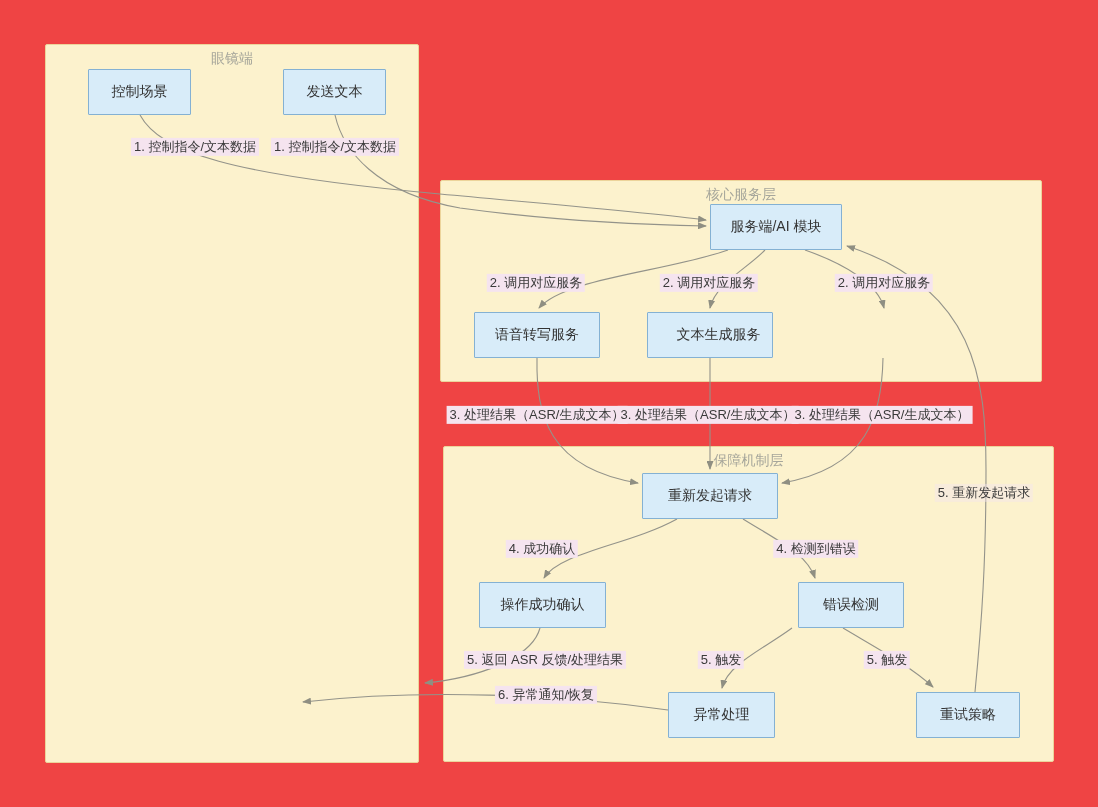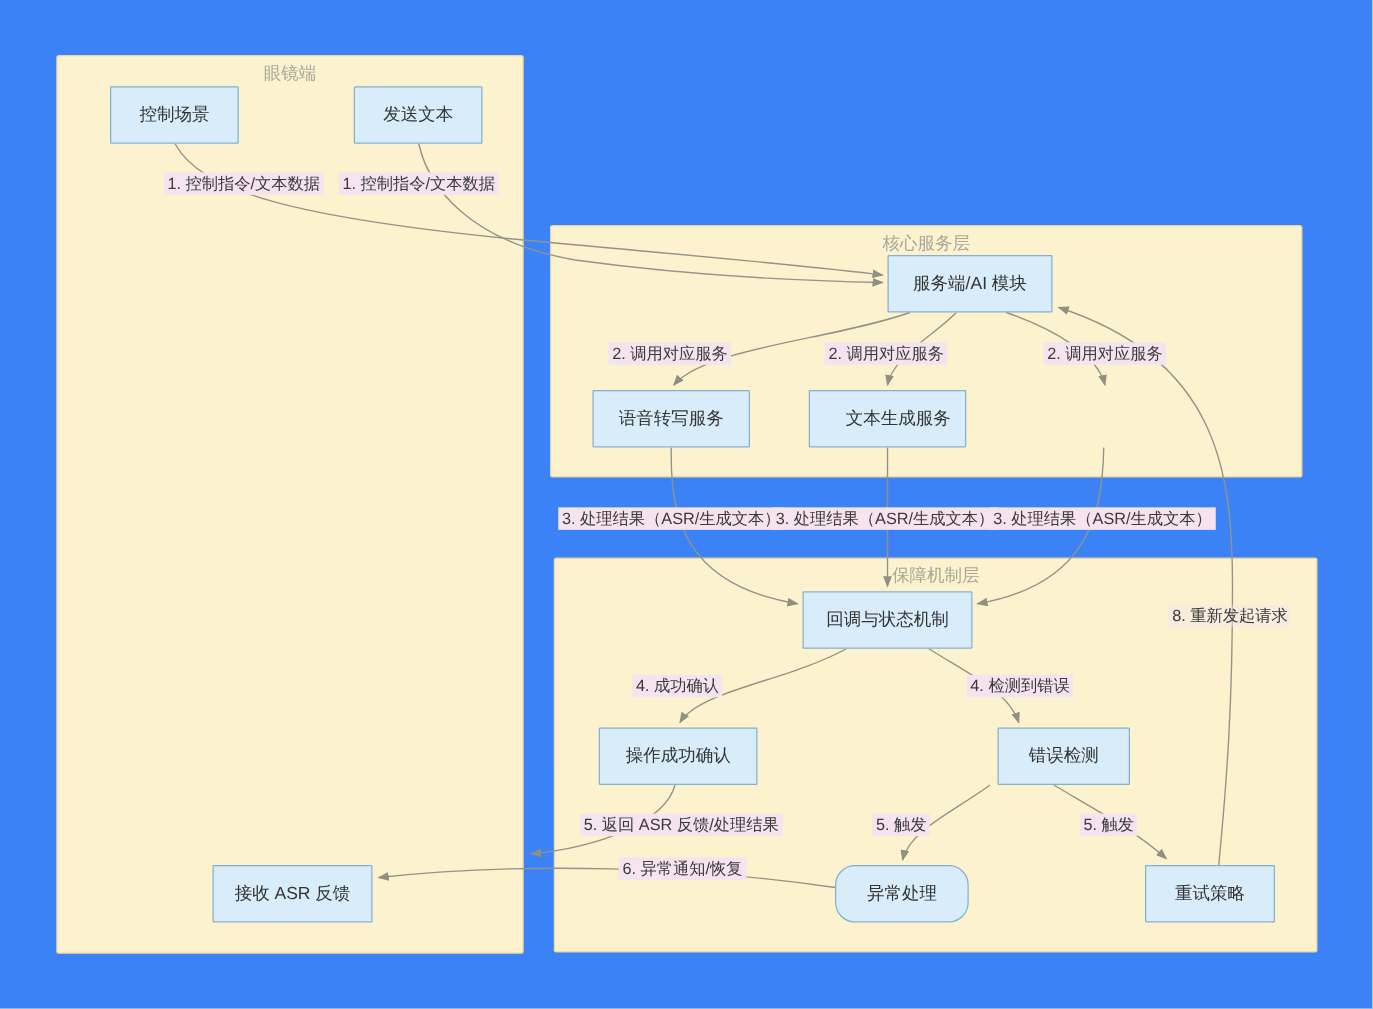--- a/index.html
+++ b/index.html
@@ -1,17 +1,17 @@
 <!DOCTYPE html>
 <html><head>
 <meta charset="utf-8">
 <style>
   html,body{margin:0;padding:0;background:#ffffff;}
   body{font-family:"Liberation Sans","DejaVu Sans",sans-serif;}
-  .canvas{position:relative;width:1098px;height:807px;background:#3b82f6;overflow:hidden;}
+  .canvas{position:relative;width:1098px;height:807px;background:#ef4444;overflow:hidden;}
   .container-box{
     position:absolute;
     background:#fcf2cd;
     border:1px solid #ecd49b;
     border-radius:2px;
     box-sizing:border-box;
   }
   .container-title{
     position:absolute;
     top:5px;left:0;right:0;
@@ -85,36 +85,35 @@
       <path d="M 668 710 C 560 694, 420 689, 303 702" marker-end="url(#arrow)"></path>
       <path d="M 975 692 C 982 620, 986 560, 986 470 C 986 380, 976 288, 847 246" marker-end="url(#arrow)"></path>
     </g>
   </svg>
 
   <div class="node" style="left:88px;top:69px;width:103px;height:46px;">控制场景</div>
   <div class="node" style="left:283px;top:69px;width:103px;height:46px;">发送文本</div>
   <div class="node" style="left:474px;top:312px;width:126px;height:46px;">语音转写服务</div>
   <div class="node" style="left:710px;top:204px;width:132px;height:46px;">服务端/AI 模块</div>
   <div class="node" style="left:647px;top:312px;width:126px;height:46px;padding-left:17px;">文本生成服务</div>
-  <div class="node" style="left:642px;top:473px;width:136px;height:46px;">回调与状态机制</div>
+  <div class="node" style="left:642px;top:473px;width:136px;height:46px;">重新发起请求</div>
   <div class="node" style="left:479px;top:582px;width:127px;height:46px;">操作成功确认</div>
   <div class="node" style="left:798px;top:582px;width:106px;height:46px;">错误检测</div>
-  <div class="node" style="left:170px;top:692px;width:128px;height:46px;">接收 ASR 反馈</div>
-  <div class="node" style="left:668px;top:692px;width:107px;height:46px;border-radius:16px;">异常处理</div>
+  <div class="node" style="left:668px;top:692px;width:107px;height:46px;">异常处理</div>
   <div class="node" style="left:916px;top:692px;width:104px;height:46px;font-family:Liberation Serif, serif;">重试策略</div>
 
   <div class="edge-label" style="left:195px;top:147px;">1. 控制指令/文本数据</div>
   <div class="edge-label" style="left:335px;top:147px;">1. 控制指令/文本数据</div>
   <div class="edge-label" style="left:536px;top:283px;">2. 调用对应服务</div>
   <div class="edge-label" style="left:709px;top:283px;">2. 调用对应服务</div>
   <div class="edge-label" style="left:884px;top:283px;">2. 调用对应服务</div>
   <div class="edge-label" style="left:537px;top:415px;">3. 处理结果（ASR/生成文本）</div>
   <div class="edge-label" style="left:708px;top:415px;">3. 处理结果（ASR/生成文本）</div>
   <div class="edge-label" style="left:882px;top:415px;">3. 处理结果（ASR/生成文本）</div>
   <div class="edge-label" style="left:542px;top:549px;">4. 成功确认</div>
   <div class="edge-label" style="left:816px;top:549px;">4. 检测到错误</div>
   <div class="edge-label" style="left:545px;top:660px;">5. 返回 ASR 反馈/处理结果</div>
   <div class="edge-label" style="left:721px;top:660px;">5. 触发</div>
   <div class="edge-label" style="left:887px;top:660px;">5. 触发</div>
   <div class="edge-label" style="left:546px;top:695px;">6. 异常通知/恢复</div>
-  <div class="edge-label faint" style="left:984px;top:493px;">8. 重新发起请求</div>
+  <div class="edge-label faint" style="left:984px;top:493px;">5. 重新发起请求</div>
 
 </div>
 
 </body></html>

